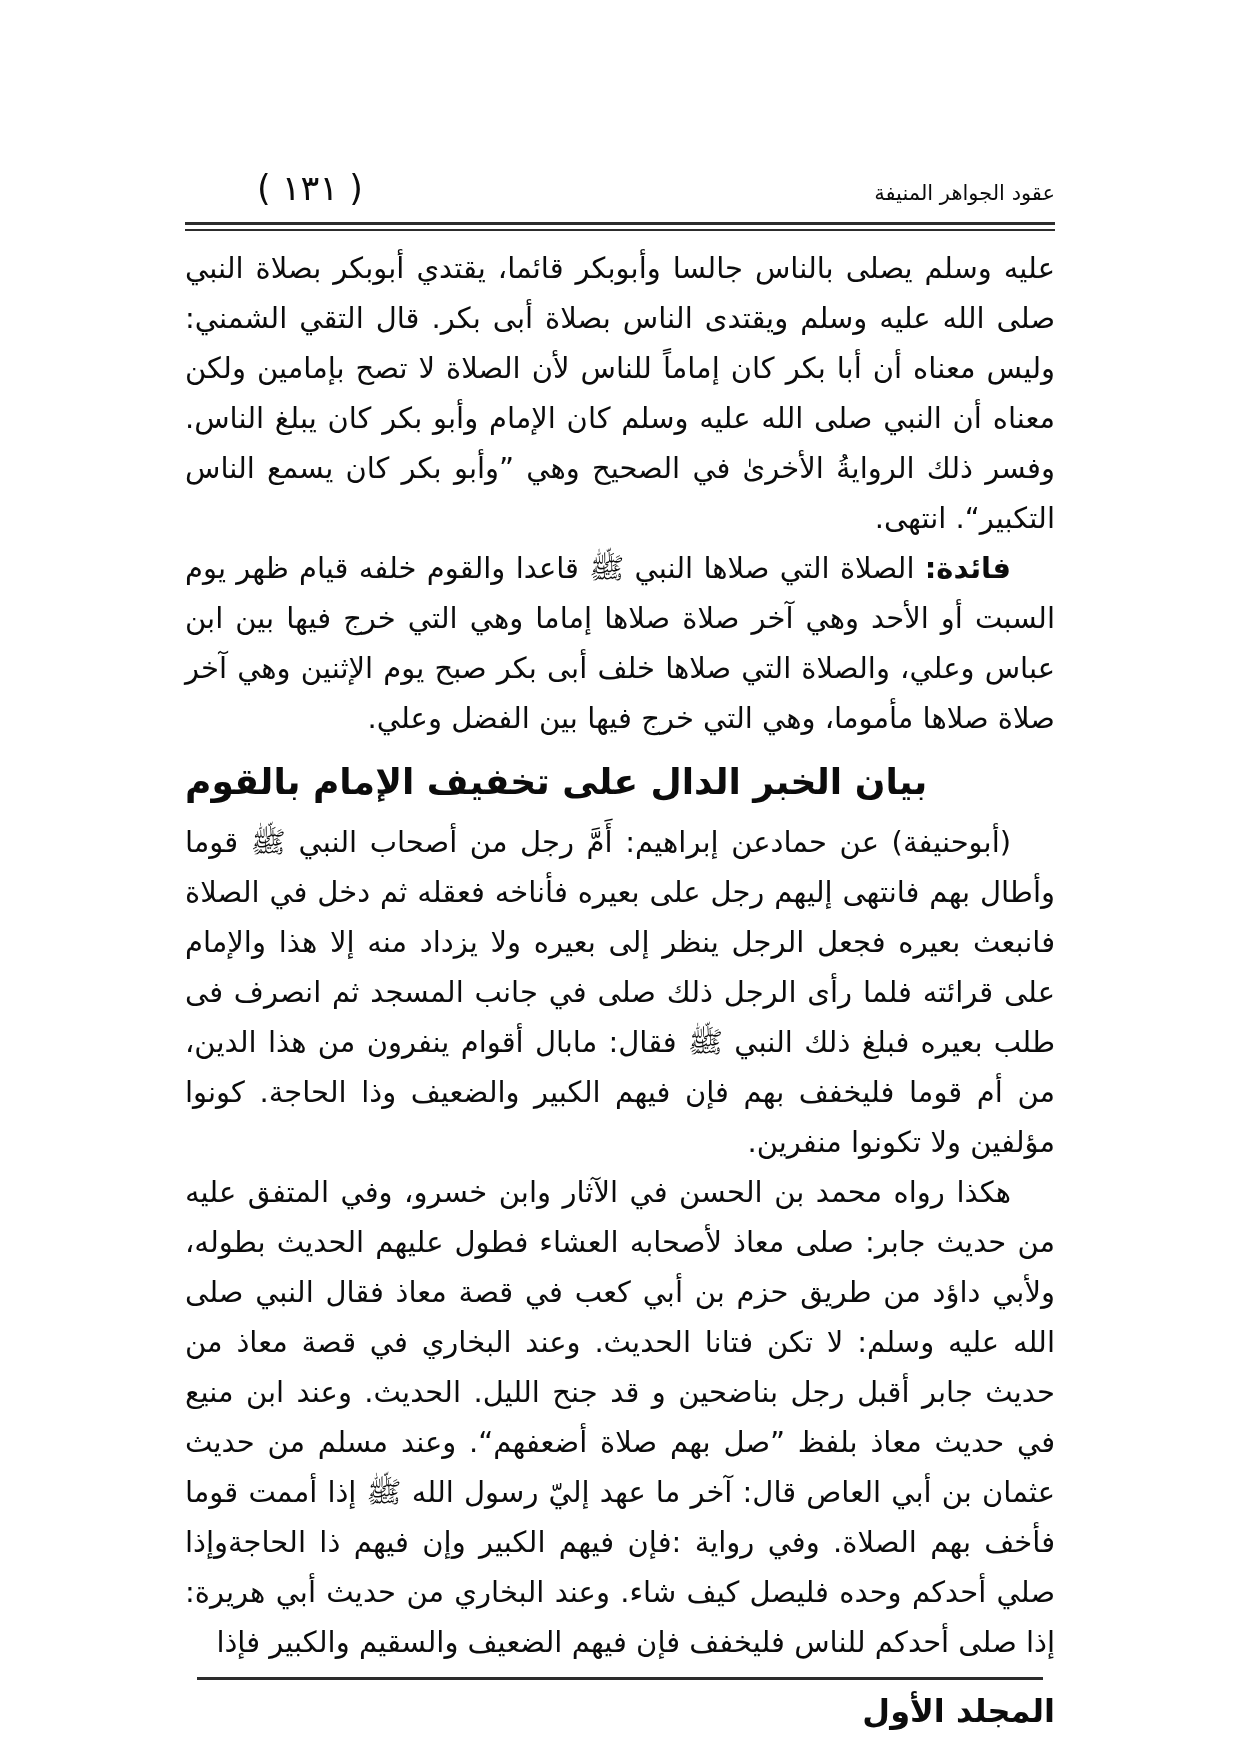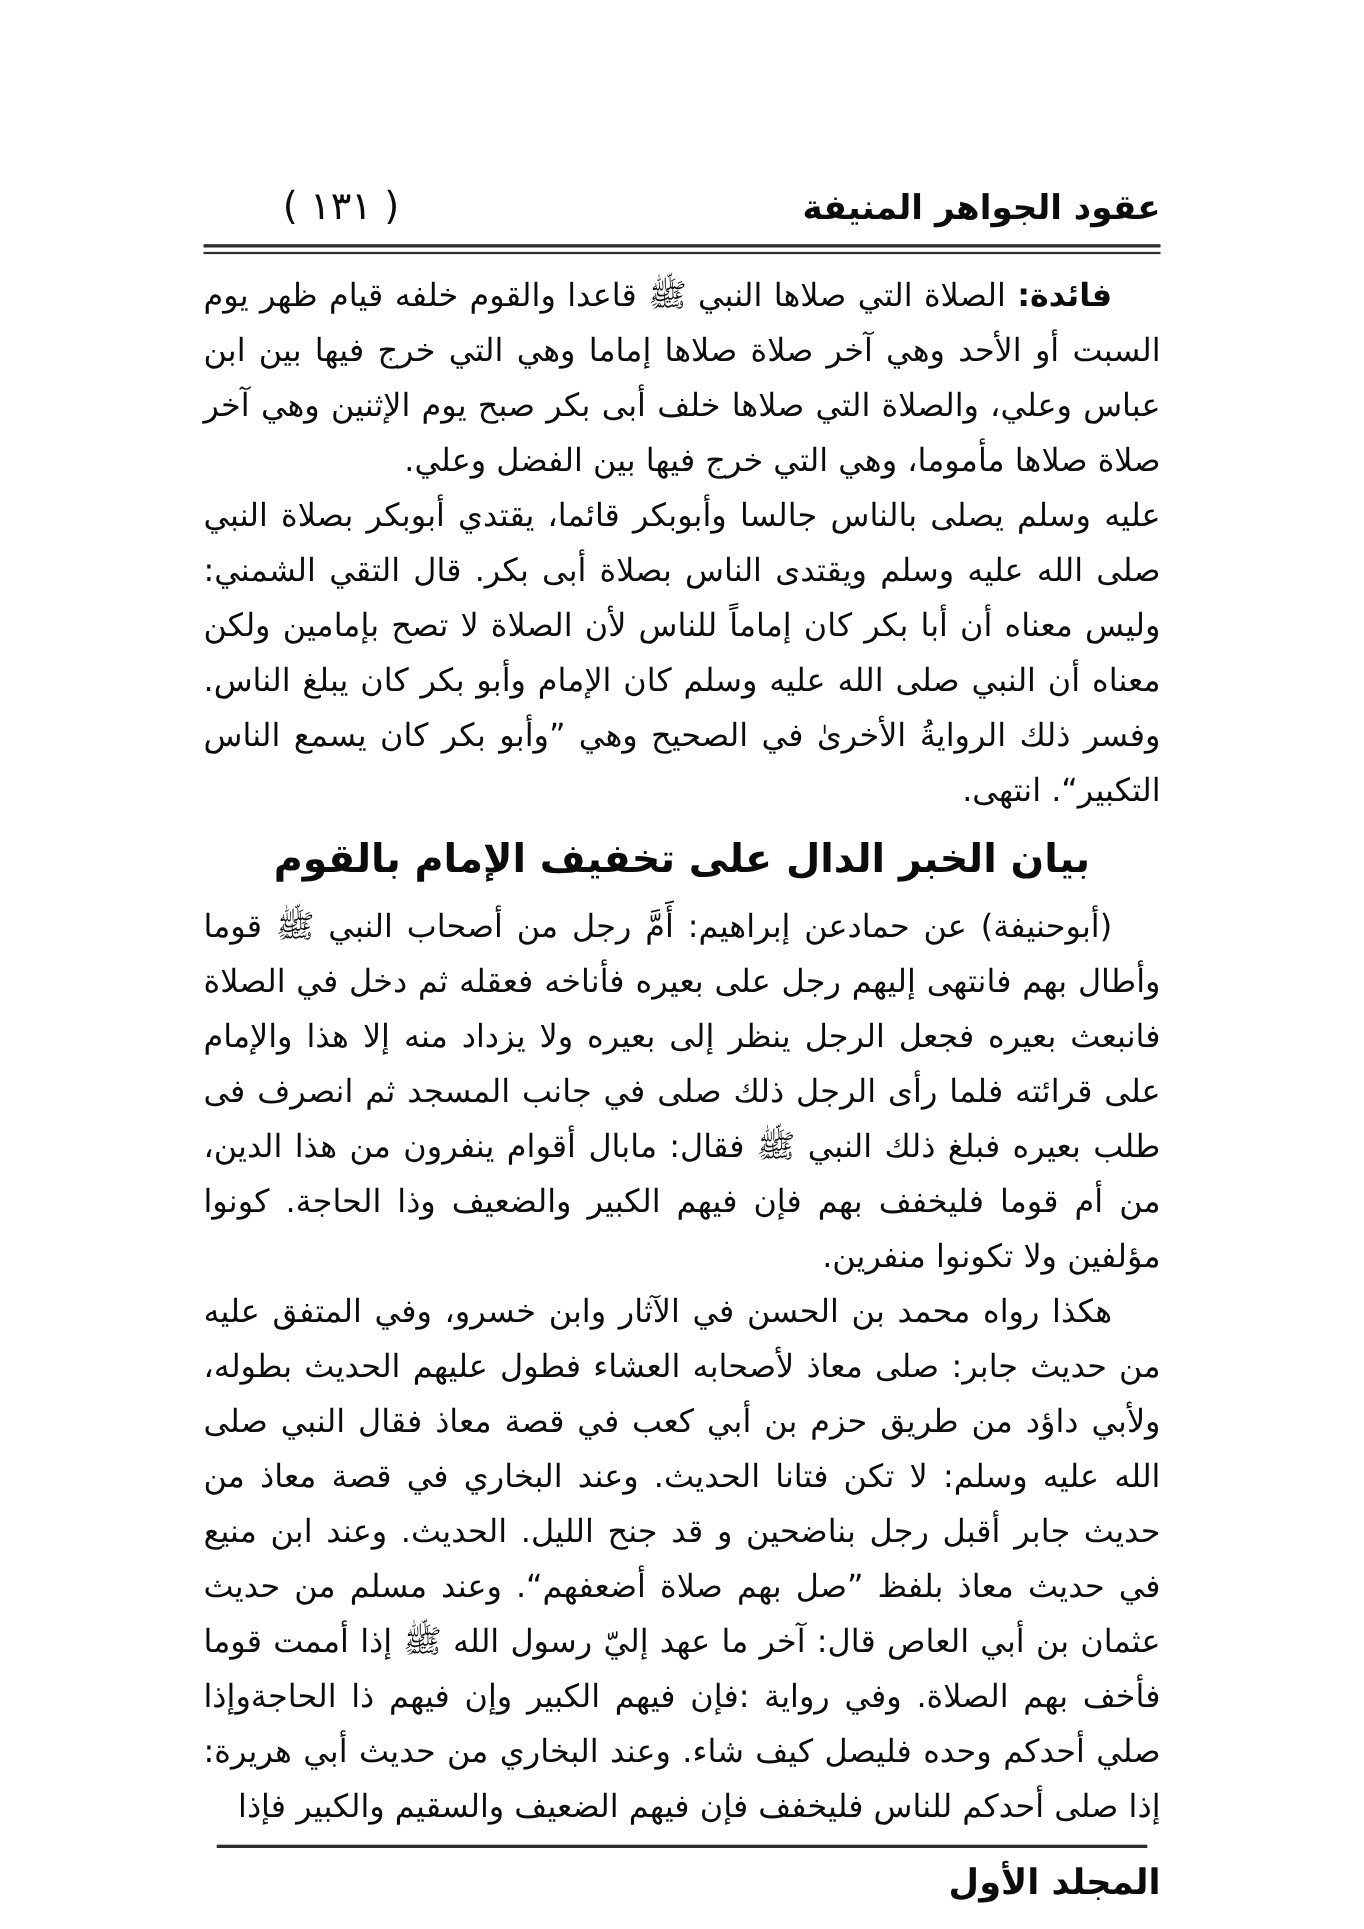--- a/index.html
+++ b/index.html
@@ -18,22 +18,22 @@
     direction: rtl;
     padding: 168px 185px 0 185px;
   }
   .page-header {
     display: flex;
     justify-content: space-between;
     align-items: baseline;
     padding-left: 72px;
   }
   .book-title {
-    font-weight: bold;
-    font-size: 31px;
+    font-weight: normal;
+    font-size: 21px;
     letter-spacing: 0;
   }
   .page-number {
     font-size: 35px;
   }
   .header-rule {
     margin-top: 14px;
     height: 9px;
     border-top: 3px solid #2c2c2c;
     border-bottom: 2px solid #2c2c2c;
@@ -43,21 +43,21 @@
     font-size: 29px;
     line-height: 50px;
     text-align: justify;
   }
   .para { text-align: justify; }
   .para.indent { text-indent: 44px; }
   .lead-bold { font-weight: bold; }
   .section-heading {
     font-size: 36px;
     font-weight: bold;
-    text-align: center;
+    text-align: left;
     line-height: 58px;
     margin: 10px 0 6px 0;
     text-indent: 0;
   }
   .page-footer { margin-top: 4px; }
   .footer-rule {
     height: 3px;
     background: #2c2c2c;
     margin: 10px 12px 0 12px;
   }
@@ -75,23 +75,23 @@
 
   <div class="page-header">
     <div class="book-title">عقود الجواهر المنيفة</div>
     <div class="page-number">( ١٣١ )</div>
   </div>
 
   <div class="header-rule"></div>
 
   <div class="body-text">
 
+    <p class="para"><span>عليه وسلم يصلى بالناس جالسا وأبوبكر قائما، يقتدي أبوبكر بصلاة النبي صلى الله عليه وسلم ويقتدى الناس بصلاة أبى بكر. قال التقي الشمني: وليس معناه أن أبا بكر كان إماماً للناس لأن الصلاة لا تصح بإمامين ولكن معناه أن النبي صلى الله عليه وسلم كان الإمام وأبو بكر كان يبلغ الناس. وفسر ذلك الروايةُ الأخرىٰ في الصحيح وهي ”وأبو بكر كان يسمع الناس التكبير“. انتهى.</span></p>
+
     <p class="para indent"><span class="lead-bold">فائدة:</span> <span>الصلاة التي صلاها النبي ﷺ قاعدا والقوم خلفه قيام ظهر يوم السبت أو الأحد وهي آخر صلاة صلاها إماما وهي التي خرج فيها بين ابن عباس وعلي، والصلاة التي صلاها خلف أبى بكر صبح يوم الإثنين وهي آخر صلاة صلاها مأموما، وهي التي خرج فيها بين الفضل وعلي.</span></p>
-
-    <p class="para"><span>عليه وسلم يصلى بالناس جالسا وأبوبكر قائما، يقتدي أبوبكر بصلاة النبي صلى الله عليه وسلم ويقتدى الناس بصلاة أبى بكر. قال التقي الشمني: وليس معناه أن أبا بكر كان إماماً للناس لأن الصلاة لا تصح بإمامين ولكن معناه أن النبي صلى الله عليه وسلم كان الإمام وأبو بكر كان يبلغ الناس. وفسر ذلك الروايةُ الأخرىٰ في الصحيح وهي ”وأبو بكر كان يسمع الناس التكبير“. انتهى.</span></p>
 
     <h2 class="section-heading">بيان الخبر الدال على تخفيف الإمام بالقوم</h2>
 
     <p class="para indent"><span>(أبوحنيفة) عن حمادعن إبراهيم: أَمَّ رجل من أصحاب النبي ﷺ قوما وأطال بهم فانتهى إليهم رجل على بعيره فأناخه فعقله ثم دخل في الصلاة فانبعث بعيره فجعل الرجل ينظر إلى بعيره ولا يزداد منه إلا هذا والإمام على قرائته فلما رأى الرجل ذلك صلى في جانب المسجد ثم انصرف فى طلب بعيره فبلغ ذلك النبي ﷺ فقال: مابال أقوام ينفرون من هذا الدين، من أم قوما فليخفف بهم فإن فيهم الكبير والضعيف وذا الحاجة. كونوا مؤلفين ولا تكونوا منفرين.</span></p>
 
     <p class="para indent"><span>هكذا رواه محمد بن الحسن في الآثار وابن خسرو، وفي المتفق عليه من حديث جابر: صلى معاذ لأصحابه العشاء فطول عليهم الحديث بطوله، ولأبي داؤد من طريق حزم بن أبي كعب في قصة معاذ فقال النبي صلى الله عليه وسلم: لا تكن فتانا الحديث. وعند البخاري في قصة معاذ من حديث جابر أقبل رجل بناضحين و قد جنح الليل. الحديث. وعند ابن منيع في حديث معاذ بلفظ ”صل بهم صلاة أضعفهم“. وعند مسلم من حديث عثمان بن أبي العاص قال: آخر ما عهد إليّ رسول الله ﷺ إذا أممت قوما فأخف بهم الصلاة. وفي رواية :فإن فيهم الكبير وإن فيهم ذا الحاجةوإذا صلي أحدكم وحده فليصل كيف شاء. وعند البخاري من حديث أبي هريرة: إذا صلى أحدكم للناس فليخفف فإن فيهم الضعيف والسقيم والكبير فإذا</span></p>
 
   </div>
 
   <div class="page-footer">

